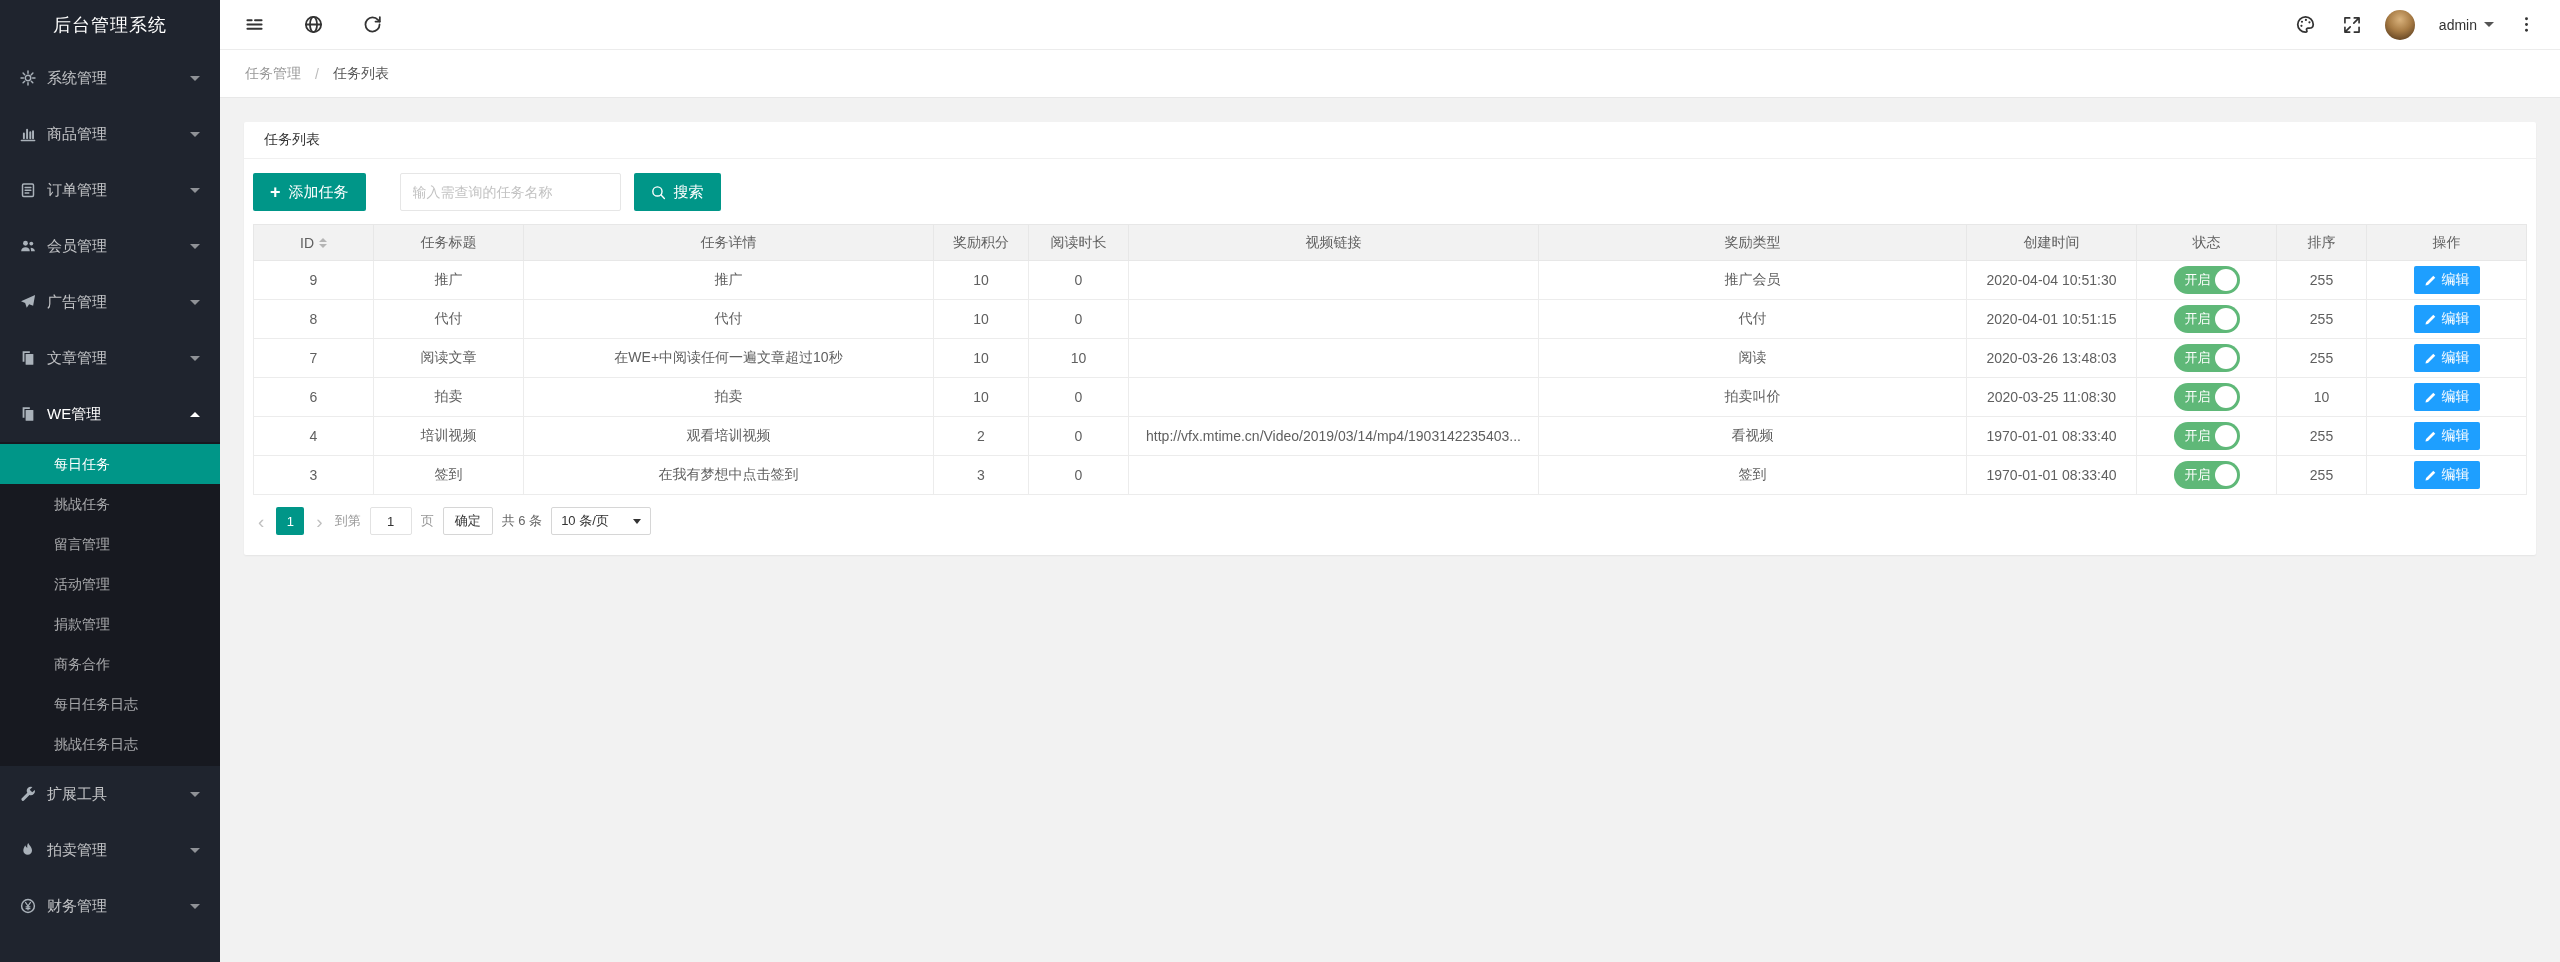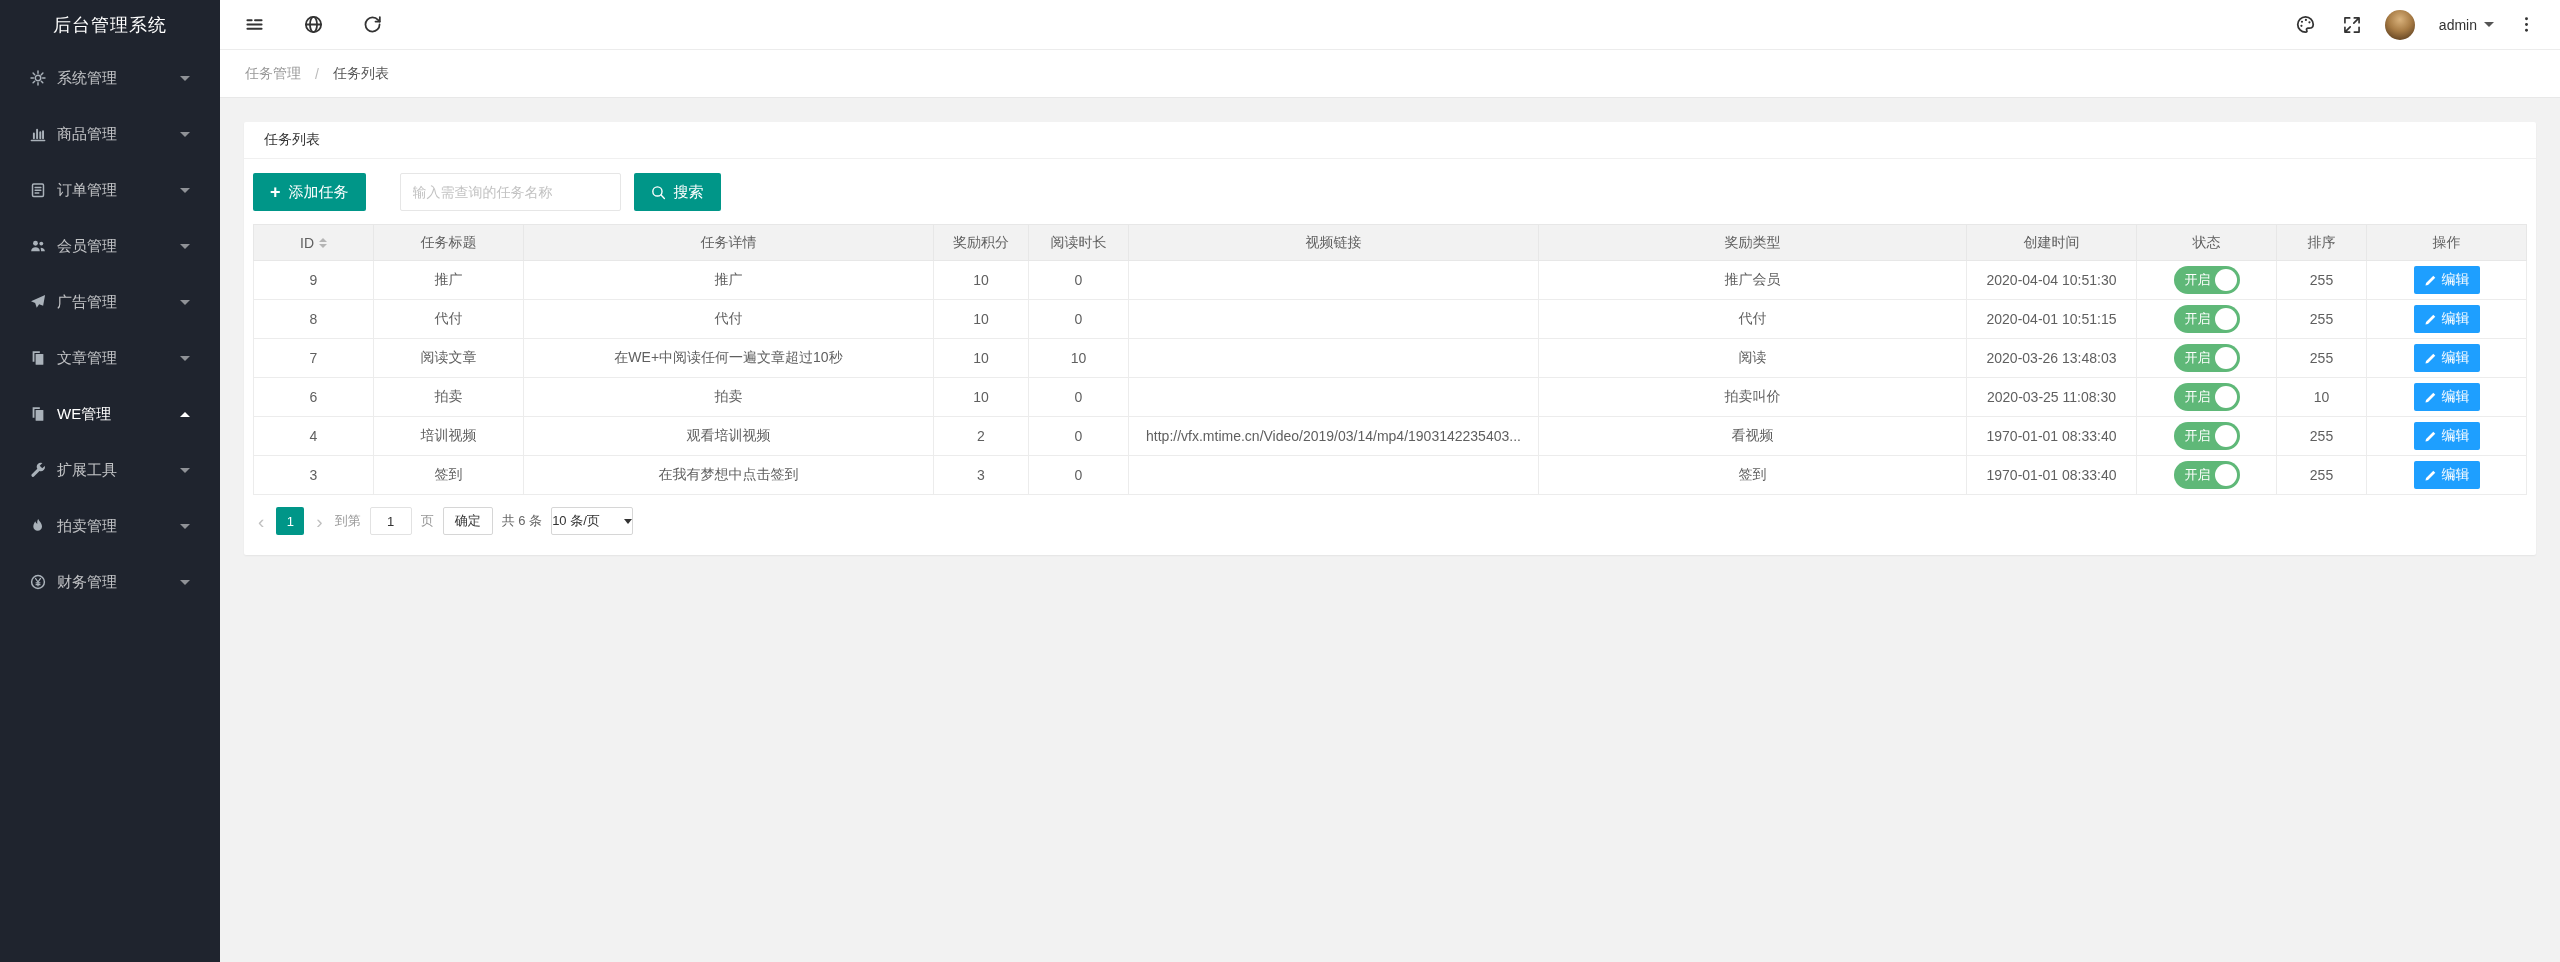--- a/index.html
+++ b/index.html
@@ -2,21 +2,21 @@
 <html><head>
 <meta charset="utf-8">
 <style>
   *{box-sizing:border-box;margin:0;padding:0}
   html,body{width:2560px;height:962px}
   body{display:flex;font-family:"Liberation Sans","DejaVu Sans",sans-serif;background:#f2f2f2;overflow:hidden;font-size:14px}
   
   .sidebar{width:220px;flex-shrink:0;background:#1f242e;color:rgba(255,255,255,.72);display:flex;flex-direction:column;overflow:hidden}
   .logo{height:50px;display:flex;align-items:center;justify-content:center;color:#fff;font-size:18px;letter-spacing:1px;flex-shrink:0}
   .nav{flex:1;overflow:hidden}
-  .nav-item{height:56px;display:flex;align-items:center;padding:0 30px;font-size:15px;cursor:pointer}
+  .nav-item{height:56px;display:flex;align-items:center;padding:0 20px;font-size:15px;cursor:pointer}
   .nav-item.open .nav-label{color:#fff}
   .nav-ic{width:16px;height:16px;margin-right:11px;display:flex;align-items:center;justify-content:center;color:#aab2ba}
   .nav-ic svg{display:block}
   .nav-label{flex:1}
   .caret{width:0;height:0;border-left:5px solid transparent;border-right:5px solid transparent;border-top:5px solid rgba(255,255,255,.5)}
   .caret.up{border-top:none;border-bottom:5px solid #fff}
   .submenu{background:#171920;padding:2px 0}
   .sub-item{height:40px;line-height:40px;padding-left:54px;font-size:14px;color:rgba(255,255,255,.62);cursor:pointer}
   .sub-item.active{background:#009688;color:#fff}
   
@@ -56,21 +56,21 @@
   .t-label{color:#fff;font-size:13px}
   .t-knob{width:22px;height:22px;border-radius:50%;background:#fff}
   .btn-edit{background:#1E9FFF;color:#fff;border:none;height:28px;padding:0 10px;border-radius:2px;font-size:14px;display:inline-flex;align-items:center;gap:5px;cursor:pointer;vertical-align:middle;font-family:inherit}
   
   .pager{display:flex;align-items:center;margin-top:12px;font-size:13px;color:#999;gap:9px;padding-left:2px}
   .pg-arrow{font-size:19px;color:#c0c0c0;cursor:pointer;padding:0 3px;line-height:1}
   .pg-num{width:28px;height:28px;background:#009688;color:#fff;display:inline-flex;align-items:center;justify-content:center;border-radius:2px;cursor:pointer}
   .pg-input{width:42px;height:28px;border:1px solid #e2e2e2;border-radius:2px;text-align:center;font-size:13px;color:#333;outline:none;font-family:inherit}
   .pg-btn{height:28px;padding:0 11px;background:#fff;border:1px solid #d6d6d6;border-radius:2px;font-size:13px;color:#333;cursor:pointer;font-family:inherit}
   .pg-total{color:#666}
-  .pg-select{height:28px;border:1px solid #d6d6d6;border-radius:2px;display:inline-flex;align-items:center;gap:24px;padding:0 0;color:#333;cursor:pointer;background:#fff}
+  .pg-select{height:28px;border:1px solid #d6d6d6;border-radius:2px;display:inline-flex;align-items:center;gap:24px;padding:0 9px;color:#333;cursor:pointer;background:#fff}
   .pg-caret{width:0;height:0;border-left:4px solid transparent;border-right:4px solid transparent;border-top:5px solid #333}
   .video-cell{color:#5f5f5f}
 </style>
 </head>
 <body>
 
 <aside class="sidebar">
   <div class="logo">后台管理系统</div>
   <nav class="nav">
       <div class="nav-item">
@@ -142,20 +142,30 @@
         <span class="nav-ic">
           <svg width="16" height="16" viewBox="0 0 14 14" fill="none" stroke="currentColor" stroke-width="1.3" stroke-linecap="round" stroke-linejoin="round">
             <g fill="currentColor" stroke="none">
               <path d="M2.3 1h6.3v1.6H3.9v7.7H2.3z"></path>
               <rect x="4.9" y="3.4" width="6.8" height="9.6" rx=".6"></rect>
             </g>
           </svg>
         </span>
         <span class="nav-label">WE管理</span>
         <i class="caret up"></i>
+      </div>
+      <div class="submenu">
+        <div class="sub-item active">每日任务</div>
+        <div class="sub-item">挑战任务</div>
+        <div class="sub-item">留言管理</div>
+        <div class="sub-item">活动管理</div>
+        <div class="sub-item">捐款管理</div>
+        <div class="sub-item">商务合作</div>
+        <div class="sub-item">每日任务日志</div>
+        <div class="sub-item">挑战任务日志</div>
       </div>
       <div class="nav-item">
         <span class="nav-ic">
           <svg width="16" height="16" viewBox="0 0 14 14" fill="none" stroke="currentColor" stroke-width="1.3" stroke-linecap="round" stroke-linejoin="round">
             <path fill="currentColor" stroke="none" d="M12.9 3.4a3.6 3.6 0 01-4.6 4.5l-4.6 4.6a1.35 1.35 0 11-1.9-1.9l4.6-4.6A3.6 3.6 0 0110.9.9L8.5 3.3l2.2 2.2z"></path>
           </svg>
         </span>
         <span class="nav-label">扩展工具</span>
         <i class="caret"></i>
       </div>

